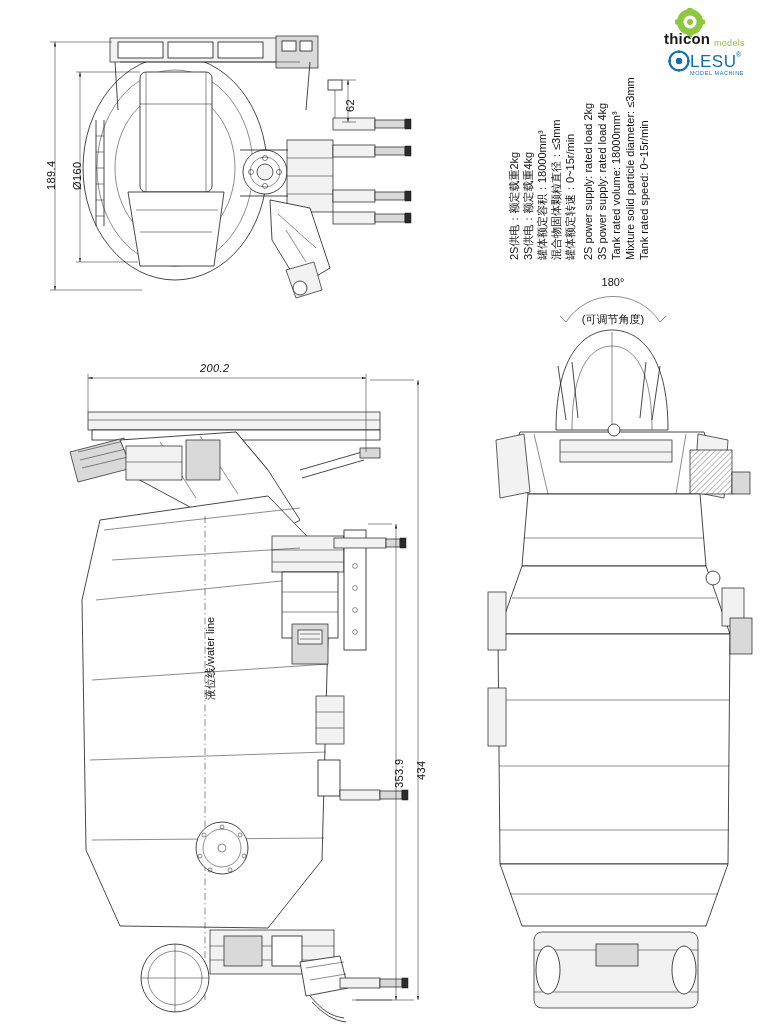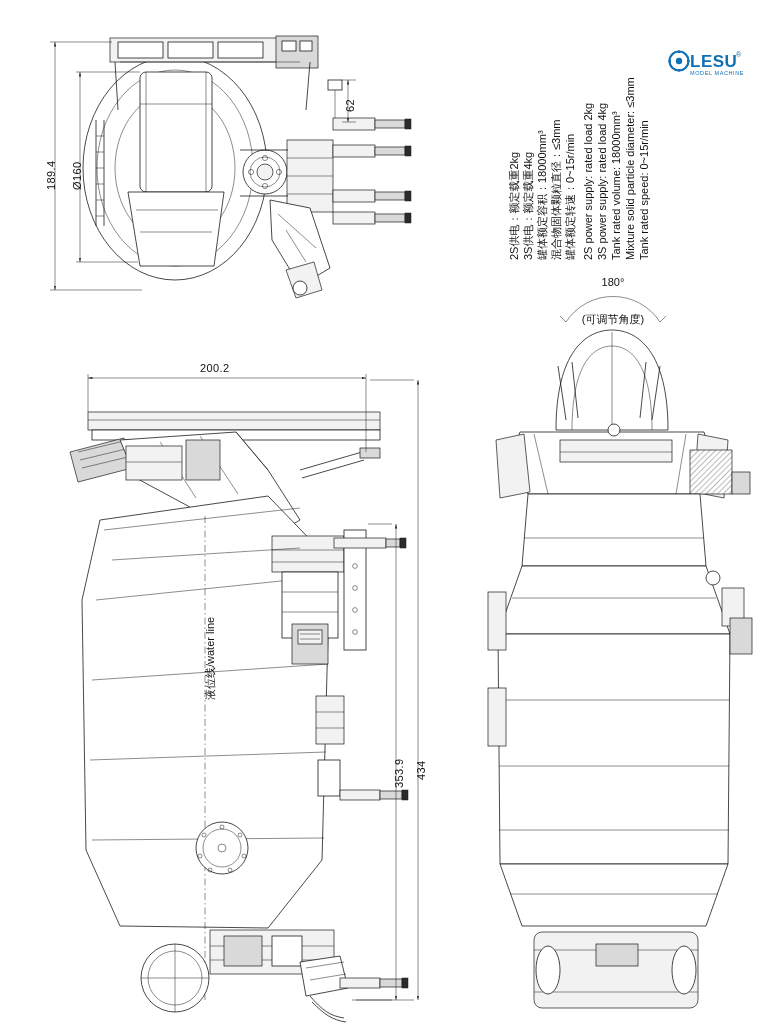--- a/index.html
+++ b/index.html
@@ -95,21 +95,21 @@
     top: 30px;
     font-size: 9px;
     color: #8dc63f;
     letter-spacing: 0.3px;
   }
   .logo-txt-lesu {
     position: absolute;
     left: 22px;
     top: 2px;
     font-size: 17px;
-    font-weight: bold;
+    font-weight: normal;
     color: #0f6fb5;
     letter-spacing: 0.5px;
     text-align: right;
   }
   .logo-txt-lesu-sub {
     position: absolute;
     left: 22px;
     top: 20px;
     font-size: 5.5px;
     color: #0f6fb5;
@@ -368,21 +368,21 @@
 
       <path class="ln-thin" d="M566 322 A 56 56 0 0 1 660 322"></path>
       <path class="ln-thin" d="M566 322 L560 316 M660 322 L666 316"></path>
     </g>
   </svg>
 
   <div class="dimtxt rot90" style="left:45px; top:190px;">189.4</div>
   <div class="dimtxt rot90" style="left:71px; top:190px;">Ø160</div>
   <div class="dimtxt rot90" style="left:344px; top:112px;">62</div>
 
-  <div class="dimtxt" style="left:200px; top:362px;">200.2</div>
+  <div class="dimtxt" style="left:200px; top:362px;font-style:italic;">200.2</div>
   <div class="dimtxt rot90" style="left:393px; top:788px;">353.9</div>
   <div class="dimtxt rot90" style="left:415px; top:780px;">434</div>
 
   <div class="waterline" style="left:203px; top:700px;">液位线/water line</div>
 
   <div class="angle-lbl" style="left:578px; top:276px; width:70px;text-align:center;">180°</div>
   <div class="angle-lbl" style="left:558px; top:292px; width:110px;margin-top:20px;">(可调节角度)</div>
 
   <div id="spec-block">
     <div class="specline" style="left:0px;  top:150px;">2S供电：额定载重2kg</div>
@@ -390,20 +390,35 @@
     <div class="specline" style="left:28px; top:150px;">罐体额定容积：18000mm³</div>
     <div class="specline" style="left:42px; top:150px;">混合物固体颗粒直径：≤3mm</div>
     <div class="specline" style="left:56px; top:150px;">罐体额定转速：0~15r/min</div>
     <div class="specline" style="left:74px; top:150px;">2S power supply: rated load 2kg</div>
     <div class="specline" style="left:88px; top:150px;">3S power supply: rated load 4kg</div>
     <div class="specline" style="left:102px; top:150px;">Tank rated volume: 18000mm³</div>
     <div class="specline" style="left:116px; top:150px;">Mixture solid particle diameter: ≤3mm</div>
     <div class="specline" style="left:130px; top:150px;">Tank rated speed: 0~15r/min</div>
   </div>
 
+  <div id="thicon-logo">
+    <svg viewBox="0 0 92 44" width="92" height="44">
+      <circle cx="26" cy="14" r="13" fill="#8dc63f"></circle>
+      <circle cx="26" cy="14" r="6.5" fill="#ffffff"></circle>
+      <g fill="#8dc63f">
+        <rect x="23.4" y="-1" width="5.2" height="5" rx="1"></rect>
+        <rect x="23.4" y="24" width="5.2" height="5" rx="1"></rect>
+        <rect x="11" y="11.4" width="5" height="5.2" rx="1"></rect>
+        <rect x="36" y="11.4" width="5" height="5.2" rx="1"></rect>
+      </g>
+      <circle cx="26" cy="14" r="3" fill="#8dc63f"></circle>
+    </svg>
+    <div class="logo-txt-thicon">thicon</div>
+    <div class="logo-txt-thicon-sub">models</div>
+  </div>
 
   <div id="lesu-logo">
     <svg viewBox="0 0 22 30" width="22" height="30" style="position:absolute;left:0;top:0;">
       <circle cx="11" cy="11" r="9.5" fill="none" stroke="#0f6fb5" stroke-width="2.2"></circle>
       <circle cx="11" cy="11" r="3.2" fill="#0f6fb5"></circle>
       <g stroke="#0f6fb5" stroke-width="2">
         <line x1="11" y1="0.5" x2="11" y2="3"></line>
         <line x1="11" y1="19" x2="11" y2="21.5"></line>
         <line x1="0.5" y1="11" x2="3" y2="11"></line>
         <line x1="19" y1="11" x2="21.5" y2="11"></line>

